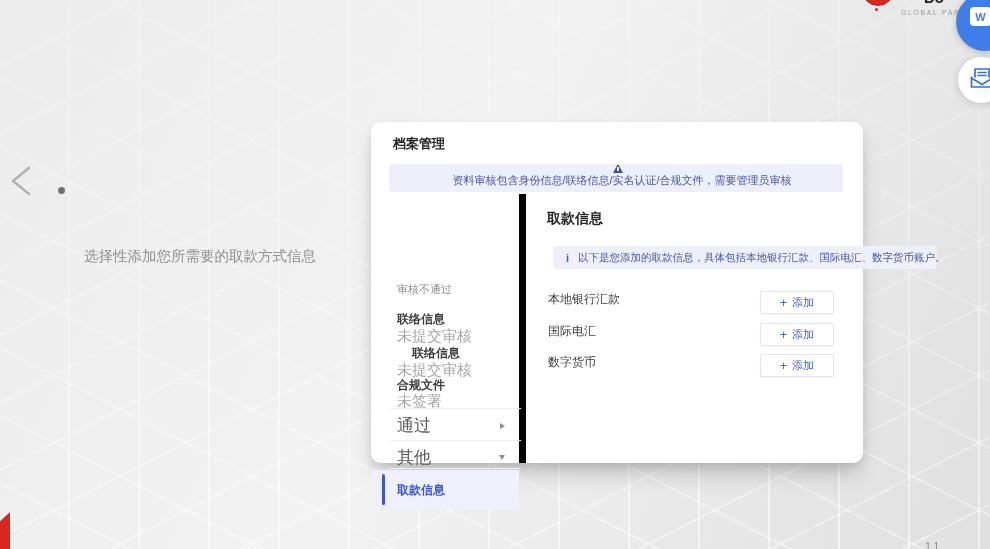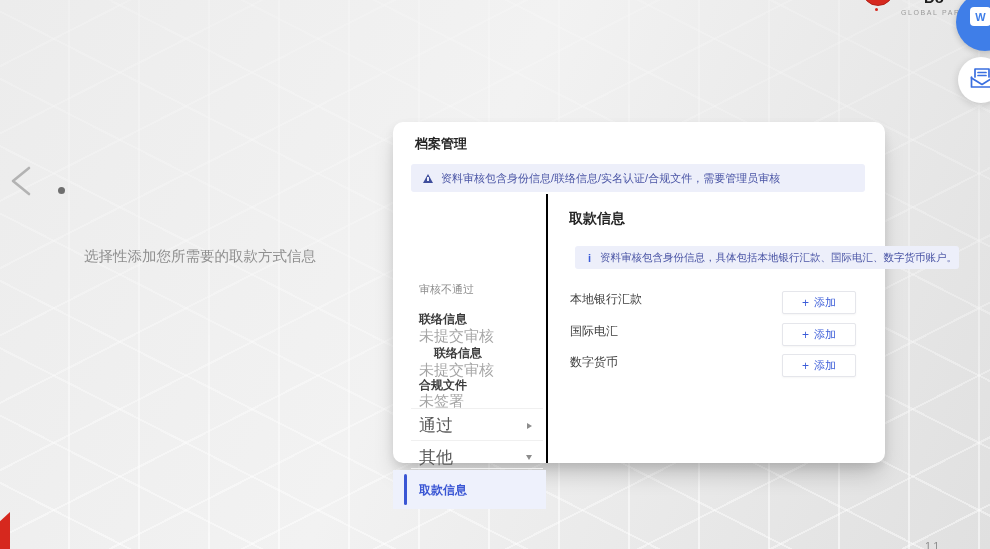--- a/index.html
+++ b/index.html
@@ -22,39 +22,39 @@
   }
 
   
   .back-chevron { position:absolute; left:8px; top:165px; }
   .bullet-dot { position:absolute; left:58px; top:187px; width:7px; height:7px; border-radius:50%; background:#6f6f6f; }
   .slide-title { position:absolute; left:84px; top:178px; font-size:17px; font-weight:bold; color:#4a4a4a; letter-spacing:.5px; }
   .slide-subtitle { position:absolute; left:84px; top:247px; font-size:14.5px; color:#8f8f8f; }
 
   
   .card {
-    position:absolute; left:393px; top:122px; width:492px; height:341px;
+    position:absolute; left:371px; top:122px; width:492px; height:341px;
     background:#ffffff; border-radius:10px;
     box-shadow:0 14px 24px -6px rgba(0,0,0,.22), 0 4px 10px rgba(0,0,0,.08);
   }
   .card-title { position:absolute; left:22px; top:13px; font-size:13px; font-weight:bold; color:#262626; }
 
   .alert-banner {
     position:absolute; left:18px; top:42px; right:20px; height:28px;
-    background:#edeffa; border-radius:3px; display:flex; align-items:center; padding-left:12px;
+    background:#edeffa; border-radius:3px; display:flex; align-items:center; padding-left:12px;flex-direction:column;
   }
   .warn-triangle {
     width:0; height:0; border-left:5.5px solid transparent; border-right:5.5px solid transparent;
     border-bottom:9px solid #3f4e9c; position:relative; margin-right:8px;
   }
   .warn-triangle::after { content:""; position:absolute; left:-1px; top:3px; width:2px; height:4px; background:#edeffa; }
   .alert-text { font-size:11px; color:#4a55a5; }
 
   
-  .sidebar { position:absolute; left:0; top:72px; bottom:0; width:155px; border-right:2px solid #000000; }
+  .sidebar { position:absolute; left:0; top:72px; bottom:0; width:155px; border-right:7px solid #000000; }
   .sb-group-label { position:absolute; left:26px; font-size:11px; color:#8f8f8f; }
   .sb-item-label { position:absolute; left:26px; font-size:12px; font-weight:600; color:#3d3d3d; }
   .sb-item-status { position:absolute; left:26px; font-size:15px; color:#a6a6a6; }
   .sb-section { position:absolute; left:26px; right:14px; font-size:17px; color:#595959; display:flex; align-items:center; justify-content:space-between; }
   .tri-right { width:0; height:0; border-top:3.5px solid transparent; border-bottom:3.5px solid transparent; border-left:5px solid #8c8c8c; }
   .tri-down { width:0; height:0; border-left:3.5px solid transparent; border-right:3.5px solid transparent; border-top:5px solid #8c8c8c; }
   .sb-divider { position:absolute; left:18px; width:132px; height:1px; background:#f0f0f0; }
   .sb-active { position:absolute; left:0; right:0; top:276px; height:39px; background:#eef1fc; }
   .sb-active-bar { position:absolute; left:11px; top:4px; bottom:4px; width:3px; background:#3a56d4; border-radius:2px; }
   .sb-active-label { position:absolute; left:26px; top:12px; font-size:12px; font-weight:600; color:#3a56d4; }
@@ -160,21 +160,21 @@
       <div class="sb-active">
         <span class="sb-active-bar"></span>
         <span class="sb-active-label">取款信息</span>
       </div>
     </div>
 
     <div class="main-heading">取款信息</div>
 
     <div class="info-banner">
       <span class="info-i">i</span>
-      <span class="info-text">资料审核包含身份信息，具体包括本地银行汇款、国际电汇、数字货币账户。</span>
+      <span class="info-text">以下是您添加的取款信息，具体包括本地银行汇款、国际电汇、数字货币账户。</span>
     </div>
 
     <div class="pay-row r0">
       <span class="pay-label">本地银行汇款</span>
       <button class="add-btn">
         <span class="add-plus">+</span>
         <span>添加</span>
       </button>
     </div>
 

